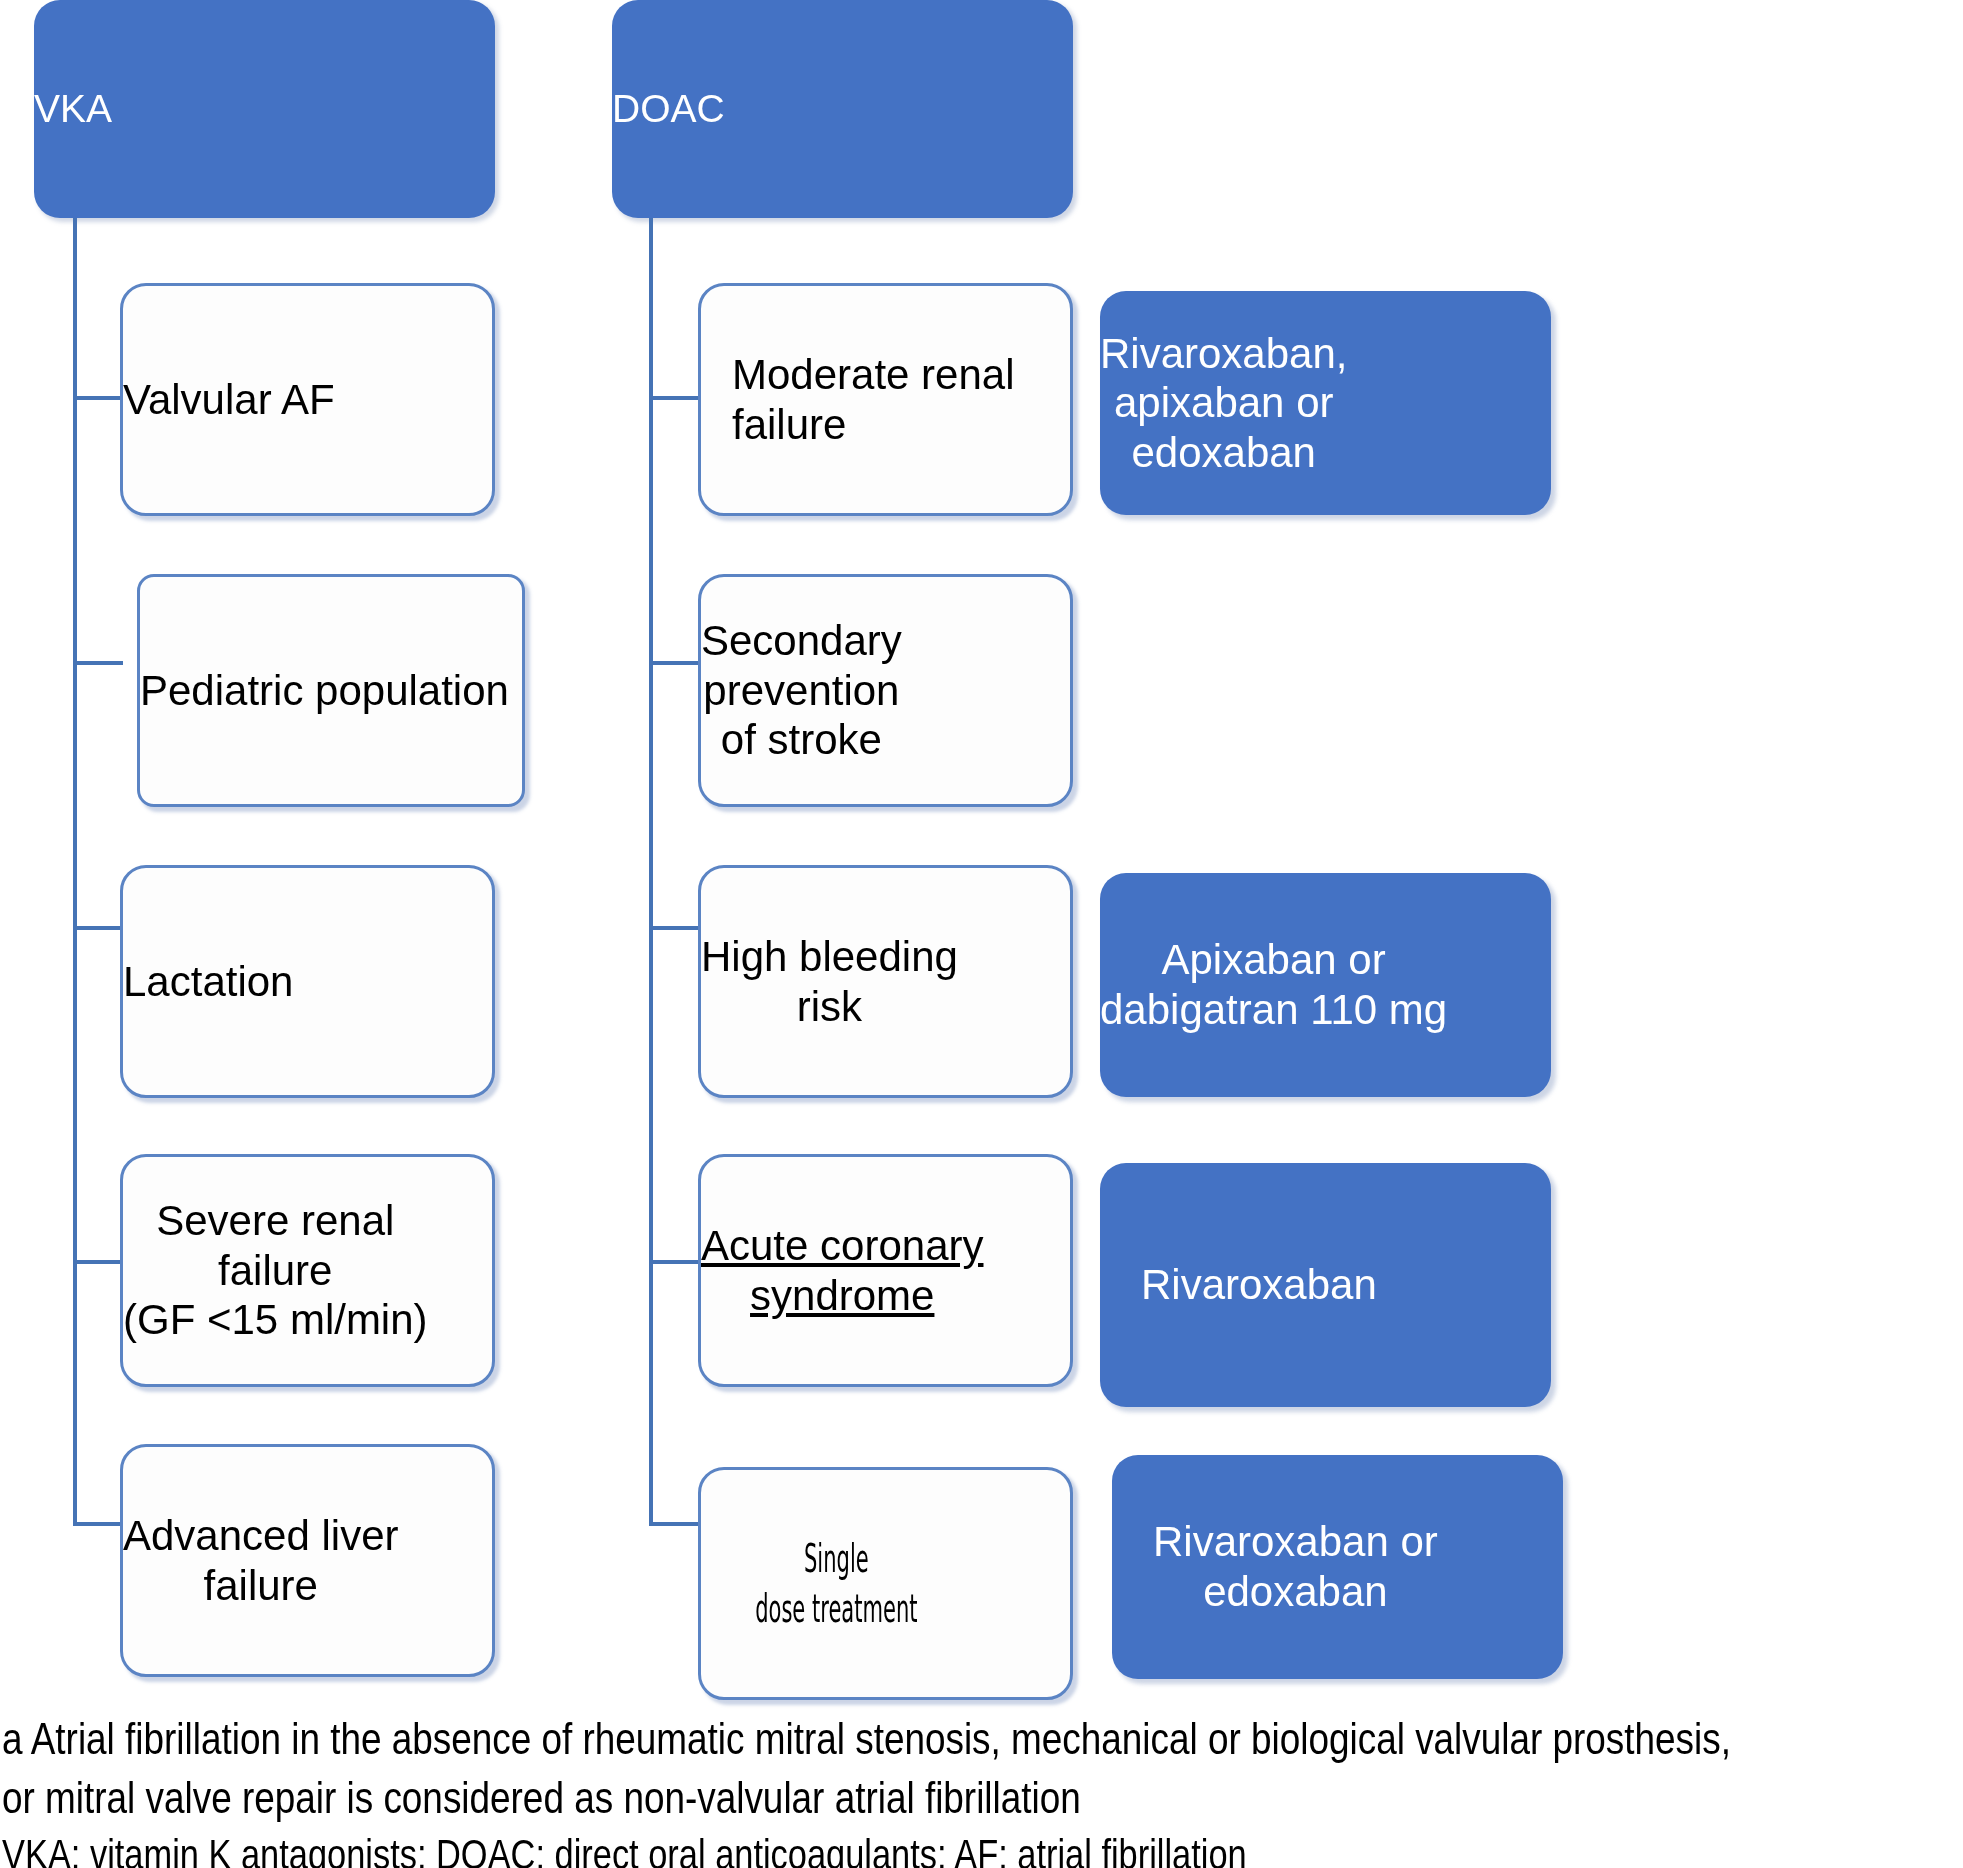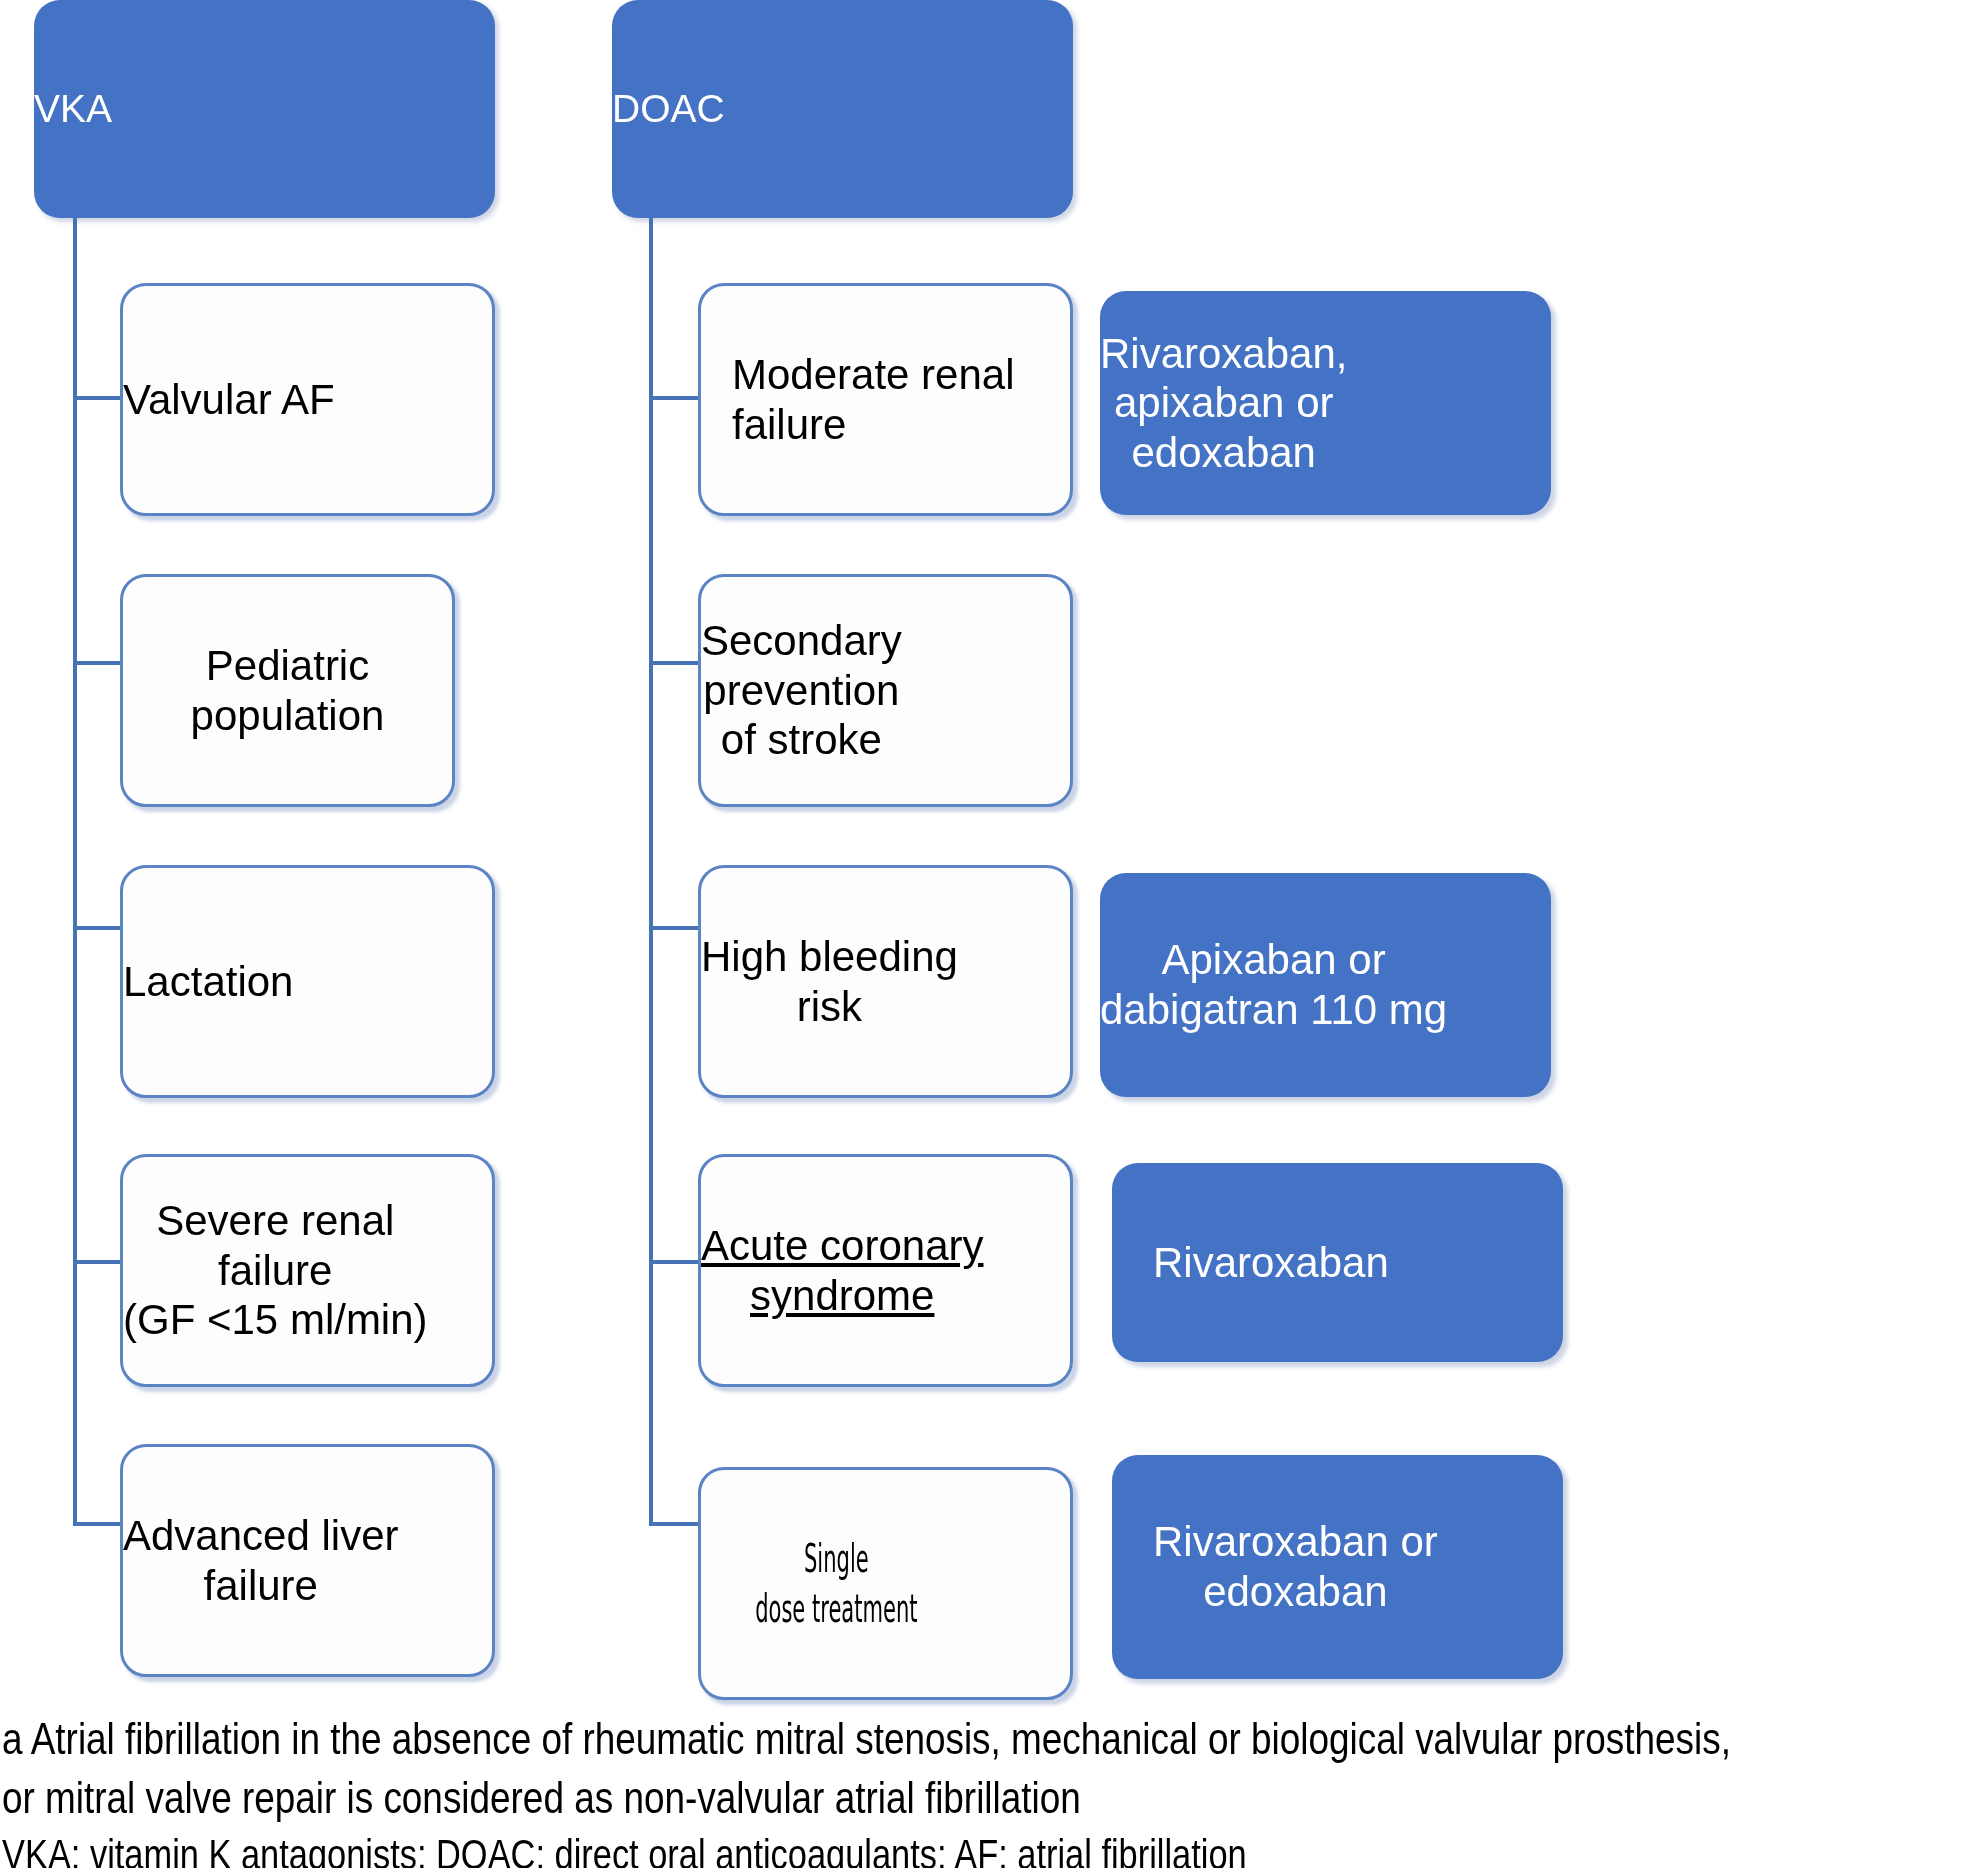--- a/index.html
+++ b/index.html
@@ -131,21 +131,21 @@
   <div class="stub" style="left:73px; top:396px; width:50px;"></div>
   <div class="stub" style="left:73px; top:661px; width:50px;"></div>
   <div class="stub" style="left:73px; top:926px; width:50px;"></div>
   <div class="stub" style="left:73px; top:1260px; width:50px;"></div>
   <div class="stub" style="left:73px; top:1522px; width:50px;"></div>
 
   <div class="box white" style="left:120px; top:283px; width:375px; height:233px;">
     <span class="txt">Valvular AF</span>
   </div>
 
-  <div class="box white" style="left:120px; top:574px; width:335px; height:233px;">
+  <div class="box white" style="left:137px; top:574px; width:388px; height:233px;border-radius:17px;">
     <span class="txt">Pediatric population</span>
   </div>
 
   <div class="box white" style="left:120px; top:865px; width:375px; height:233px;">
     <span class="txt">Lactation</span>
   </div>
 
   <div class="box white" style="left:120px; top:1154px; width:375px; height:233px;">
     <span class="txt">Severe renal
 failure
@@ -191,21 +191,21 @@
   </div>
   <div class="box solid" style="left:1100px; top:873px; width:451px; height:224px;">
     <span class="txt">Apixaban or
 dabigatran 110 mg</span>
   </div>
 
   <div class="box white" style="left:698px; top:1154px; width:375px; height:233px;text-decoration:underline;">
     <span class="txt">Acute coronary
 syndrome</span>
   </div>
-  <div class="box solid align-leftc" style="left:1100px; top:1163px; width:451px; height:199px;margin-left:12px;">
+  <div class="box solid align-leftc" style="left:1100px; top:1163px; width:451px; height:244px;">
     <span class="txt">Rivaroxaban</span>
   </div>
 
   <div class="box white condensed" style="left:698px; top:1447px; width:375px; height:233px;margin-top:20px;">
     <span class="txt">Single
 dose treatment</span>
   </div>
   <div class="box solid align-leftc" style="left:1100px; top:1455px; width:451px; height:224px;margin-left:12px;">
     <span class="txt">Rivaroxaban or
 edoxaban</span>

